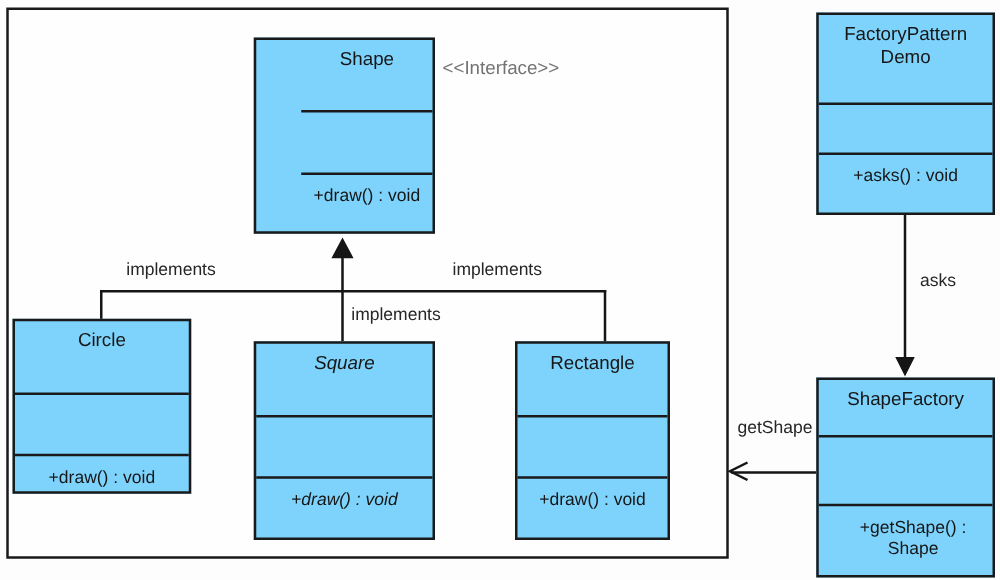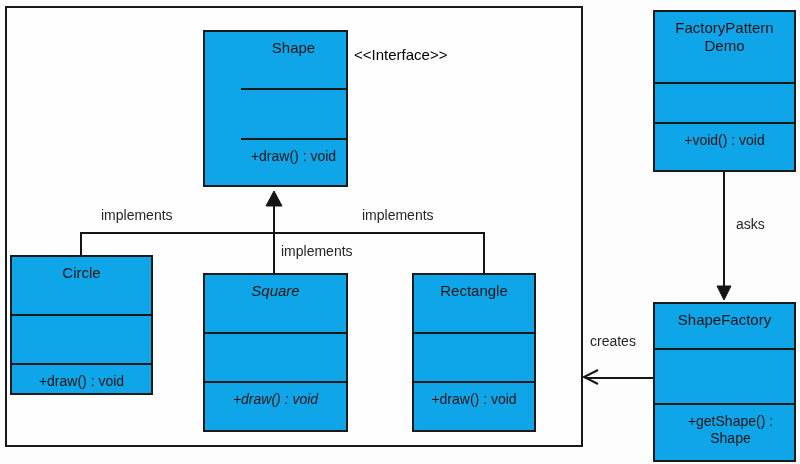--- a/index.html
+++ b/index.html
@@ -21,21 +21,21 @@
     position: absolute;
     border: 2px solid #1a1a1a;
     background: #fefefe;
     box-sizing: border-box;
   }
 
   
   .uml-class {
     position: absolute;
     border: 2px solid #1a1a1a;
-    background: #0ea5e9;
+    background: #7dd3fc;
     box-sizing: border-box;
     display: flex;
     flex-direction: column;
   }
   .uml-name {
     flex: 0 0 auto;
     border-bottom: 2px solid #1a1a1a;
     box-sizing: border-box;
     display: flex;
     align-items: flex-start;
@@ -67,21 +67,21 @@
   
   .label {
     position: absolute;
     font-size: 14px;
     color: #262626;
     white-space: nowrap;
   }
   .stereotype {
     position: absolute;
     font-size: 15px;
-    color: #000000;
+    color: #737373;
     white-space: nowrap;
   }
 
   
   .vline {
     position: absolute;
     width: 2px;
     background: #151515;
   }
   .hline {
@@ -153,26 +153,26 @@
 
   <div class="uml-class" style="left:412px; top:273px; width:124px; height:159px;">
     <div class="uml-name" style="height:59px;">Rectangle</div>
     <div class="uml-attrs" style="height:49px;"></div>
     <div class="uml-ops">+draw() : void</div>
   </div>
 
   <div class="uml-class" style="left:653px; top:10px; width:143px; height:162px;">
     <div class="uml-name" style="height:72px; padding-left:8px; padding-right:8px;">FactoryPattern Demo</div>
     <div class="uml-attrs" style="height:40px;"></div>
-    <div class="uml-ops">+void() : void</div>
+    <div class="uml-ops">+asks() : void</div>
   </div>
 
   <div class="label" style="left:736px; top:216px;">asks</div>
 
-  <div class="label" style="left:590px; top:333px;">creates</div>
+  <div class="label" style="left:590px; top:333px;">getShape</div>
 
   <div class="uml-class" style="left:653px; top:302px; width:143px; height:160px;justify-content:center;">
     <div class="uml-name" style="height:46px;">ShapeFactory</div>
     <div class="uml-attrs" style="height:55px;"></div>
     <div class="uml-ops" style="padding-left:26px; padding-right:14px;">+getShape() : Shape</div>
   </div>
 
 </div>
 
 </body></html>

